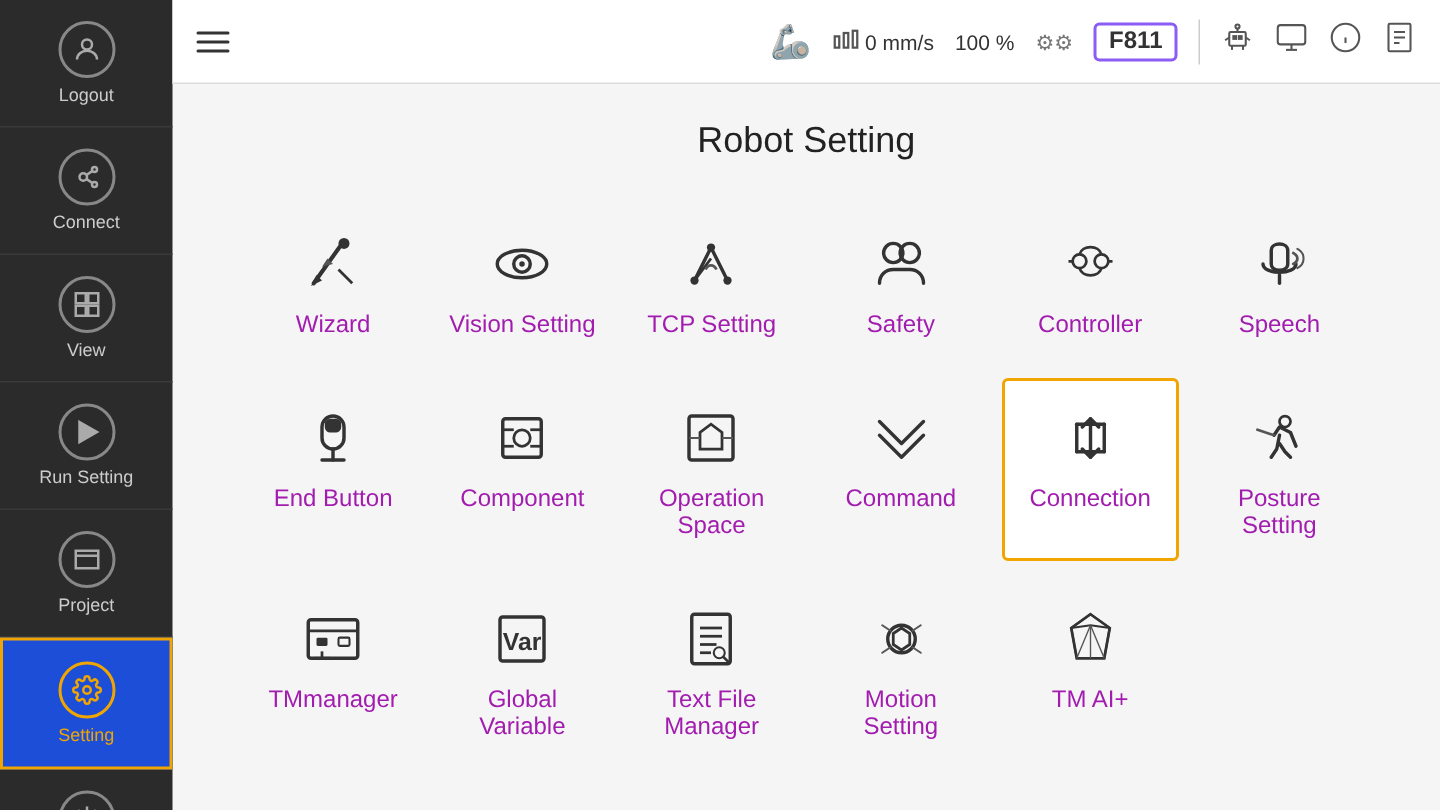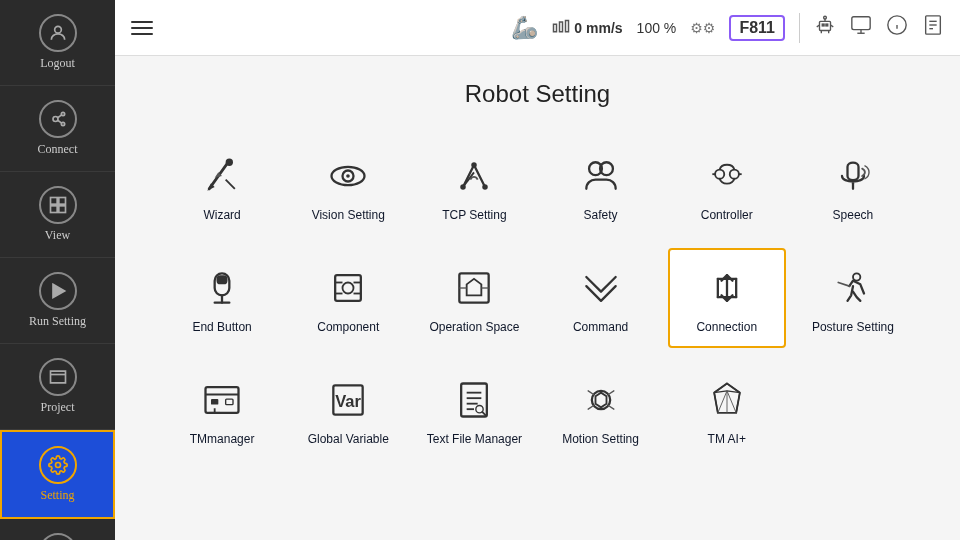--- a/index.html
+++ b/index.html
@@ -7,21 +7,20 @@
 
     
     #sidebar {
       width: 115px;
       min-width: 115px;
       background: #2b2b2b;
       display: flex;
       flex-direction: column;
       align-items: center;
       padding-top: 0;
-      font-family: Liberation Serif, serif;
     }
     .sidebar-item {
       width: 100%;
       display: flex;
       flex-direction: column;
       align-items: center;
       justify-content: center;
       padding: 14px 8px;
       color: #ccc;
       cursor: pointer;
@@ -118,21 +117,21 @@
       cursor: pointer;
       border: 2px solid transparent;
       border-radius: 4px;
       gap: 10px;
       background: transparent;
     }
     .grid-item.selected {
       border: 2px solid #f0a500;
       background: #fff;
     }
-    .grid-item .item-label { font-size: 12px; color: #0f172a; text-align: center; }
+    .grid-item .item-label { font-size: 16px; color: #a21caf; text-align: center; }
 
     
     .grid-item svg { width: 44px; height: 44px; }
   </style>
 </head>
 <body>
 
 <nav id="sidebar">
 
   <div class="sidebar-item">
@@ -224,21 +223,21 @@
     <div class="toolbar-hamburger">
       <div class="hamburger-line"></div>
       <div class="hamburger-line"></div>
       <div class="hamburger-line"></div>
     </div>
     <div class="toolbar-spacer"></div>
     <div class="toolbar-status">
 
       <span style="font-size:22px;">🦾</span>
 
-      <span style="display:flex;align-items:center;gap:4px;font-weight:bold;">
+      <span style="display:flex;align-items:center;gap:4px;">
         <svg width="18" height="18" viewBox="0 0 24 24" fill="none" stroke="#555" stroke-width="2">
             <rect x="2" y="7" width="4" height="10"></rect>
             <rect x="10" y="4" width="4" height="13"></rect>
             <rect x="18" y="2" width="4" height="15"></rect>
           </svg>
         <span>0 mm/s</span>
       </span>
 
       <span>100 %</span>
 

